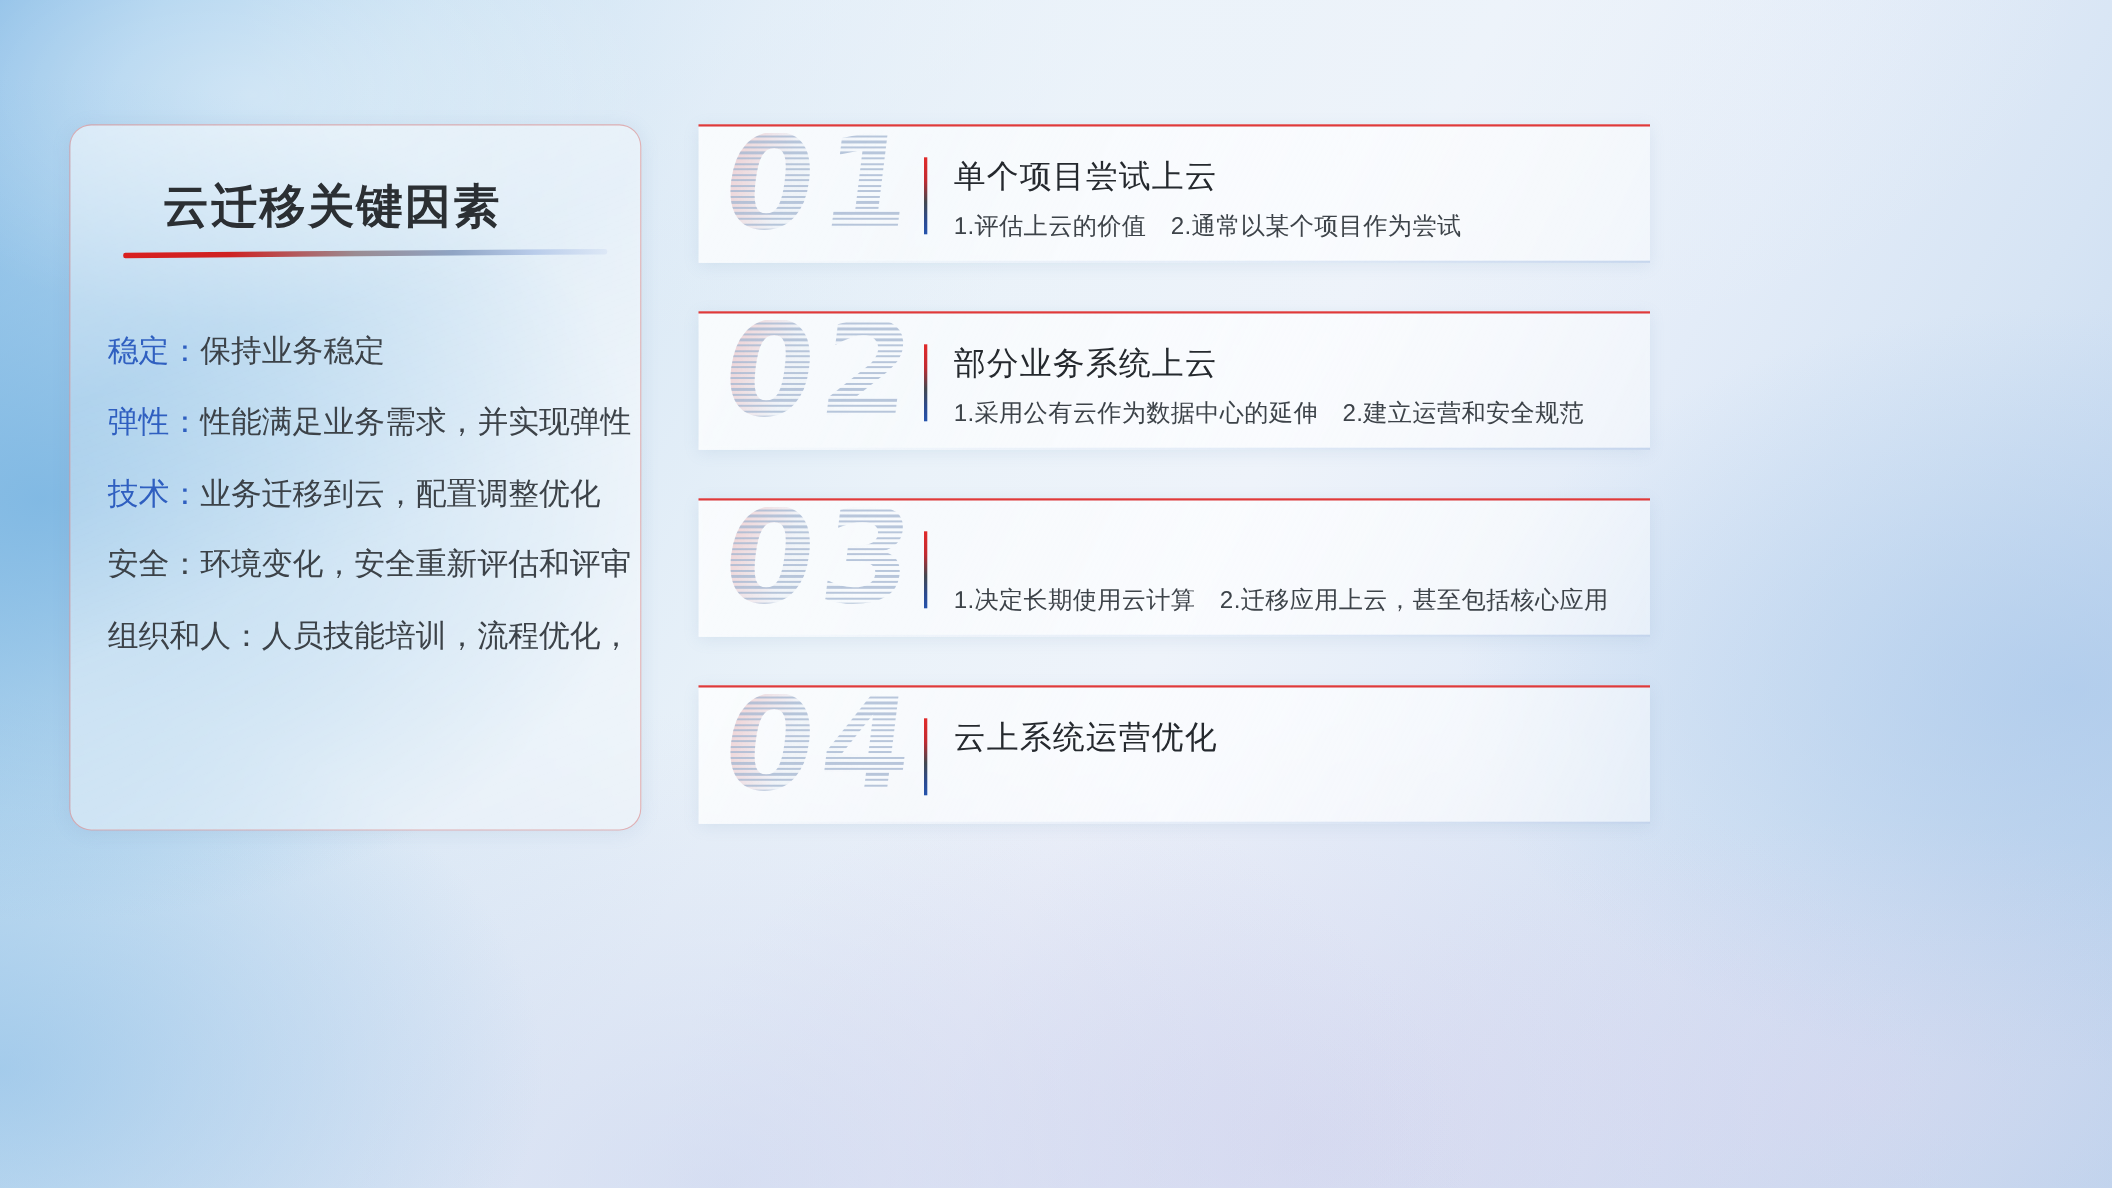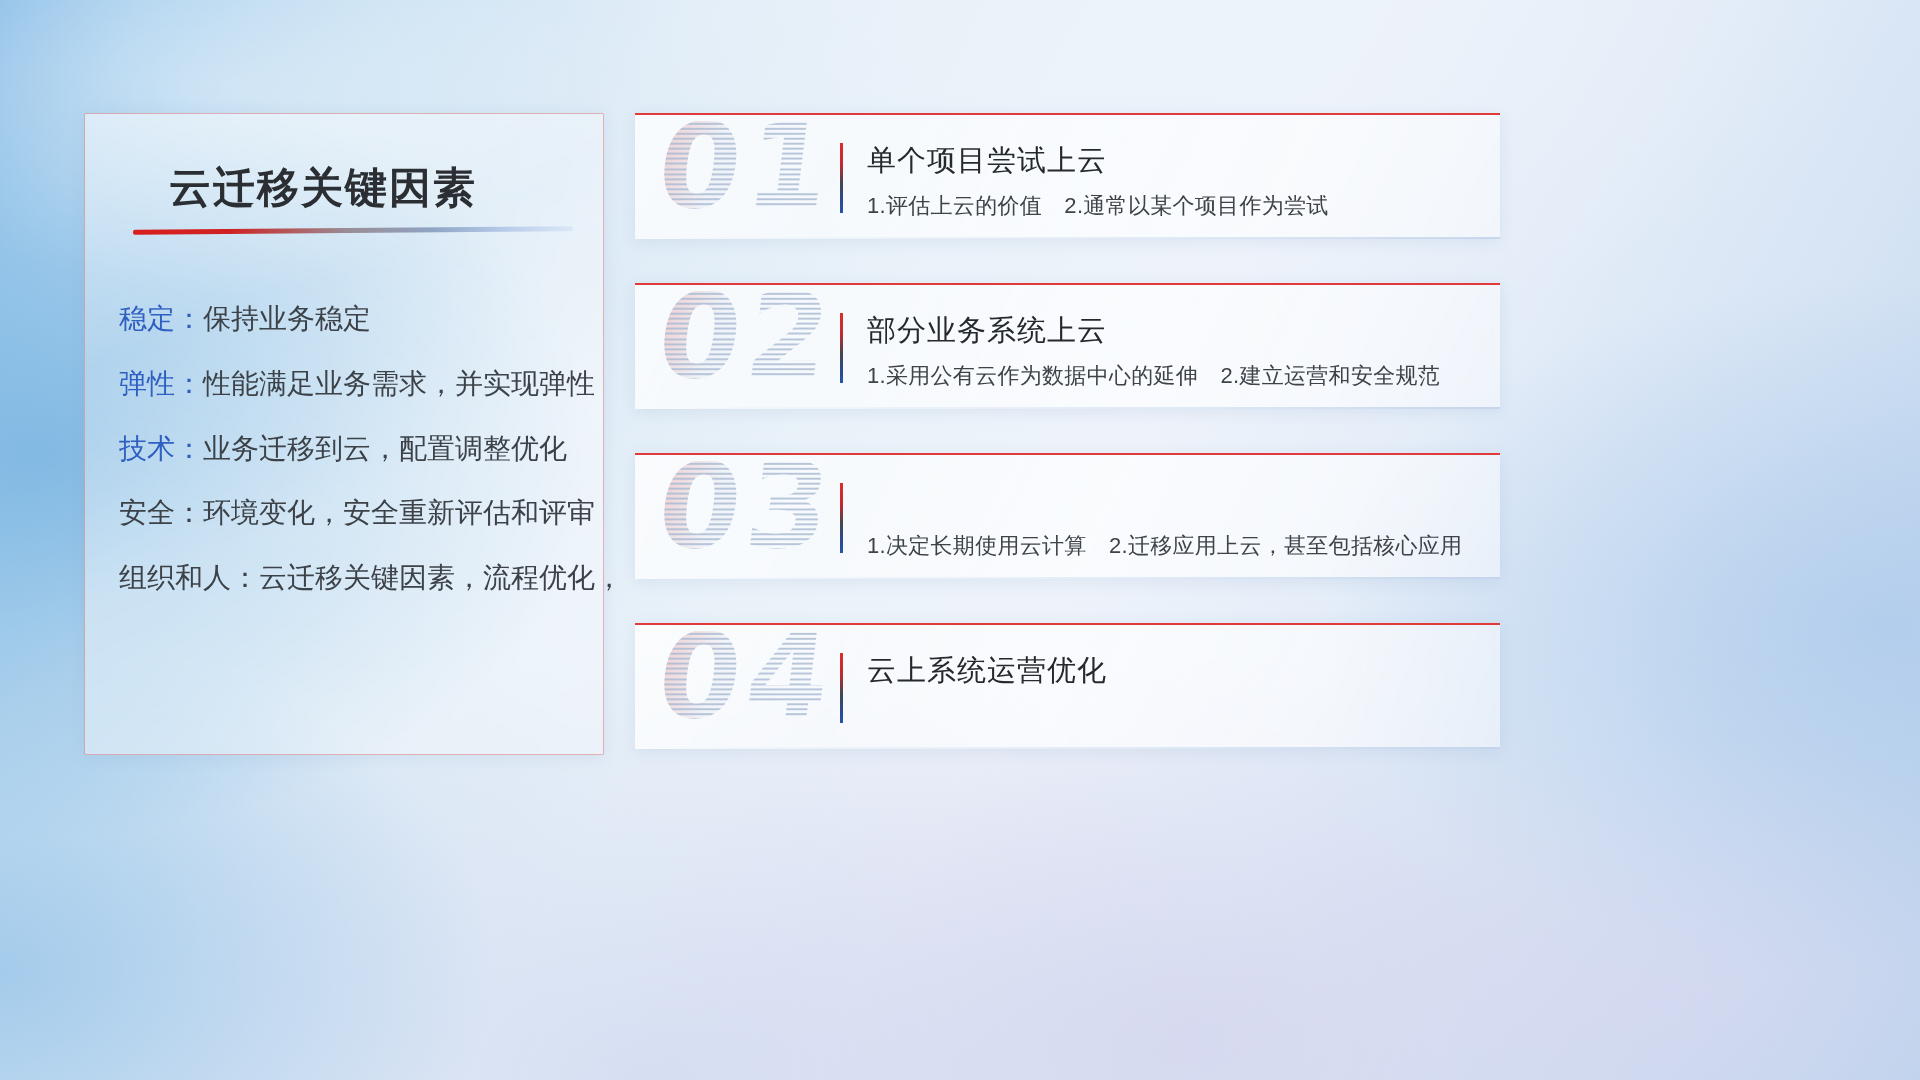--- a/index.html
+++ b/index.html
@@ -42,22 +42,22 @@
     background:
       radial-gradient(ellipse 520px 300px at 12% 8%, rgba(255,255,255,.35) 0%, rgba(255,255,255,0) 70%),
       radial-gradient(ellipse 700px 360px at 88% 92%, rgba(222,214,240,.40) 0%, rgba(222,214,240,0) 70%);
   }
 
   
   #slide { position:absolute; inset:0; z-index:2; }
 
   
   #left-card {
-    position:absolute; left:84px; top:113px; width:520px; height:642px;
-    border-radius:2px;
+    position:absolute; left:63px; top:113px; width:520px; height:642px;
+    border-radius:20px;
     background:linear-gradient(158deg,
         rgba(255,255,255,.52) 0%,
         rgba(255,255,255,.30) 30%,
         rgba(255,255,255,.46) 58%,
         rgba(255,255,255,.30) 100%);
     border:1.4px solid rgba(214,120,122,.55);
     box-shadow:0 2px 16px rgba(110,150,190,.14);
     backdrop-filter:blur(2px);
   }
   #left-title {
@@ -161,21 +161,21 @@
       <div class="lrow">
         <span class="lbl-blue">弹性：</span><span>性能满足业务需求，并实现弹性</span>
       </div>
       <div class="lrow">
         <span class="lbl-blue">技术：</span><span>业务迁移到云，配置调整优化</span>
       </div>
       <div class="lrow">
         <span class="lbl-dark">安全：</span><span>环境变化，安全重新评估和评审</span>
       </div>
       <div class="lrow">
-        <span class="lbl-dark">组织和人：</span><span>云迁移关键因素，流程优化，</span>
+        <span class="lbl-dark">组织和人：</span><span>人员技能培训，流程优化，</span>
       </div>
     </div>
   </div>
 
   <div id="right-stack">
 
     <div class="rcard">
       <div class="rnum-wrap">
         <div class="rnum">01</div>
       </div>

